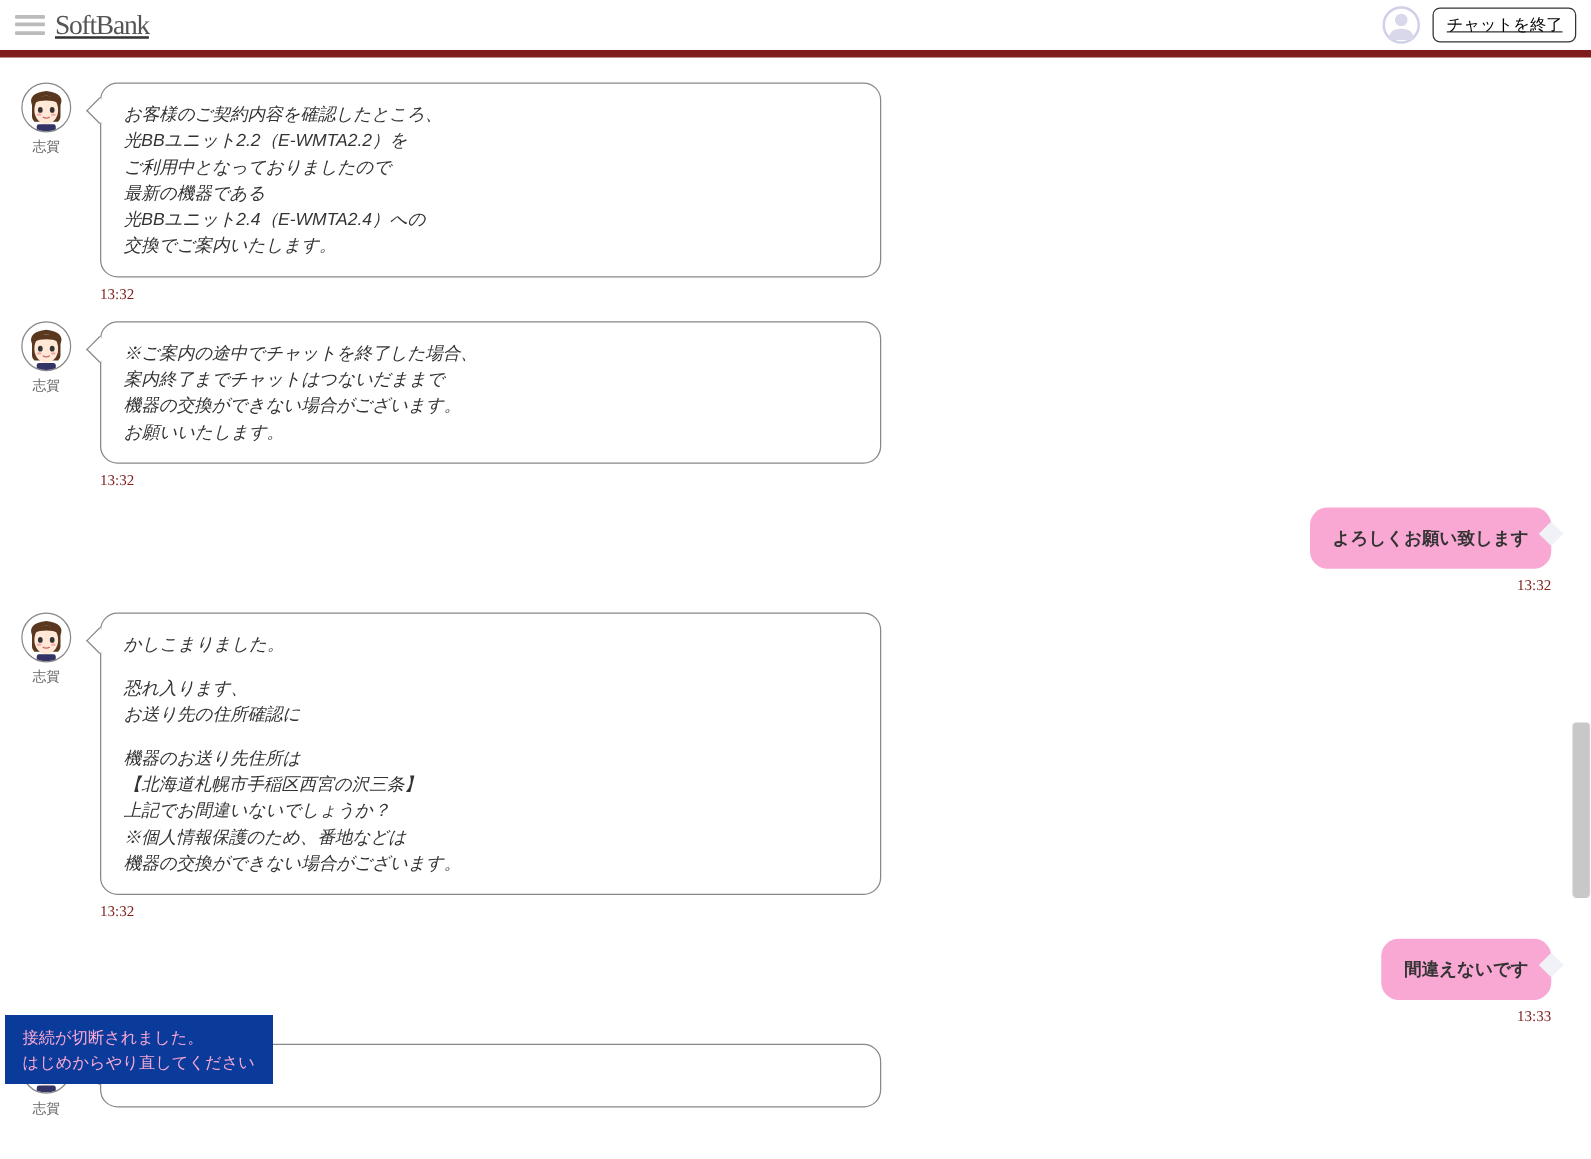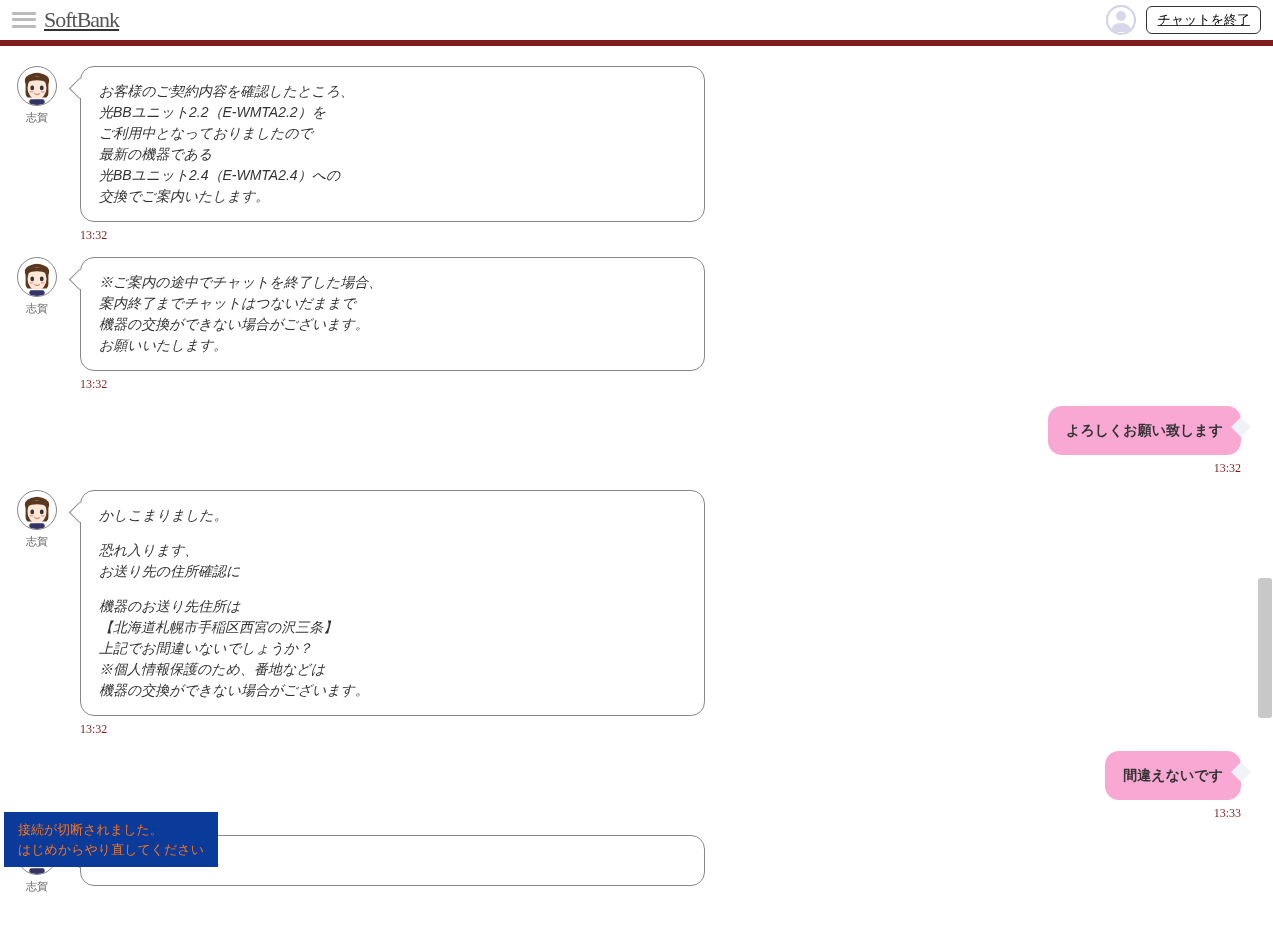--- a/index.html
+++ b/index.html
@@ -55,21 +55,21 @@
       transform: rotate(45deg);
     }
     .bubble .line { display: block; }
     .bubble .spacer { height: 1em; }
     .timestamp { font-size: 12px; color: #7f1d1d; margin-top: 6px; font-family: Liberation Serif, serif; }
     .user .timestamp { text-align: right; }
     .user .bubble-col { margin-right: 20px; }
     .agent .bubble { width: 625px; font-style: italic; }
     .disconnect-banner {
       position: fixed; left: 4px; bottom: 60px;
-      background: #0a3a9a; color: #f97316; font-size: 13px;
+      background: #0a3a9a; color: #f9a8d4; font-size: 13px;
       padding: 8px 14px; line-height: 1.5;
     }
     .scrollbar-track {
       position: fixed; right: 0; top: 38px; bottom: 0; width: 16px;
     }
     .scrollbar-thumb {
       position: absolute; right: 1px; width: 14px; height: 140px;
       top: 540px; background: #c8c8c8; border-radius: 3px;
     }
   </style>

